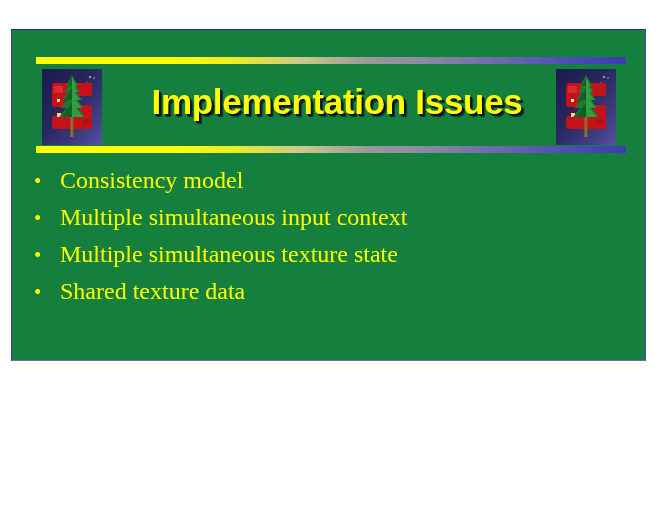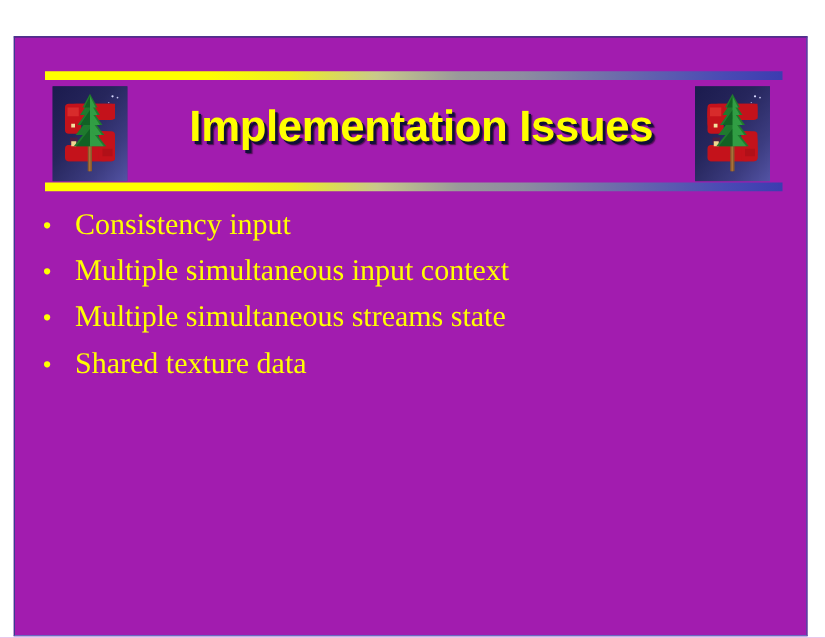--- a/index.html
+++ b/index.html
@@ -15,22 +15,22 @@
     overflow: hidden;
     font-family: "Liberation Sans", sans-serif;
   }
 
   
   #slide-canvas {
     position: absolute;
     left: 11px;
     top: 29px;
     width: 635px;
-    height: 480px;
-    background: #a21caf;
+    height: 332px;
+    background: #15803d;
     box-sizing: border-box;
     border-left: 1px solid #3b3b8f;
     border-top: 1px solid #2a2a7a;
     border-right: 1px solid #4a4aa0;
     border-bottom: 1px solid #6a6ac0;
     overflow: hidden;
   }
 
   
   #title-area {
@@ -244,31 +244,31 @@
           <path d="M30 34 L19 48 L30 48 Z"></path>
         </g>
       </svg>
     </div>
   </div>
 
   <div id="bullet-list">
 
     <div class="bullet-row">
       <span class="bullet-marker">•</span>
-      <span class="bullet-text">Consistency input</span>
+      <span class="bullet-text">Consistency model</span>
     </div>
 
     <div class="bullet-row">
       <span class="bullet-marker">•</span>
       <span class="bullet-text">Multiple simultaneous input context</span>
     </div>
 
     <div class="bullet-row">
       <span class="bullet-marker">•</span>
-      <span class="bullet-text">Multiple simultaneous streams state</span>
+      <span class="bullet-text">Multiple simultaneous texture state</span>
     </div>
 
     <div class="bullet-row">
       <span class="bullet-marker">•</span>
       <span class="bullet-text">Shared texture data</span>
     </div>
 
   </div>
 
 </div>

